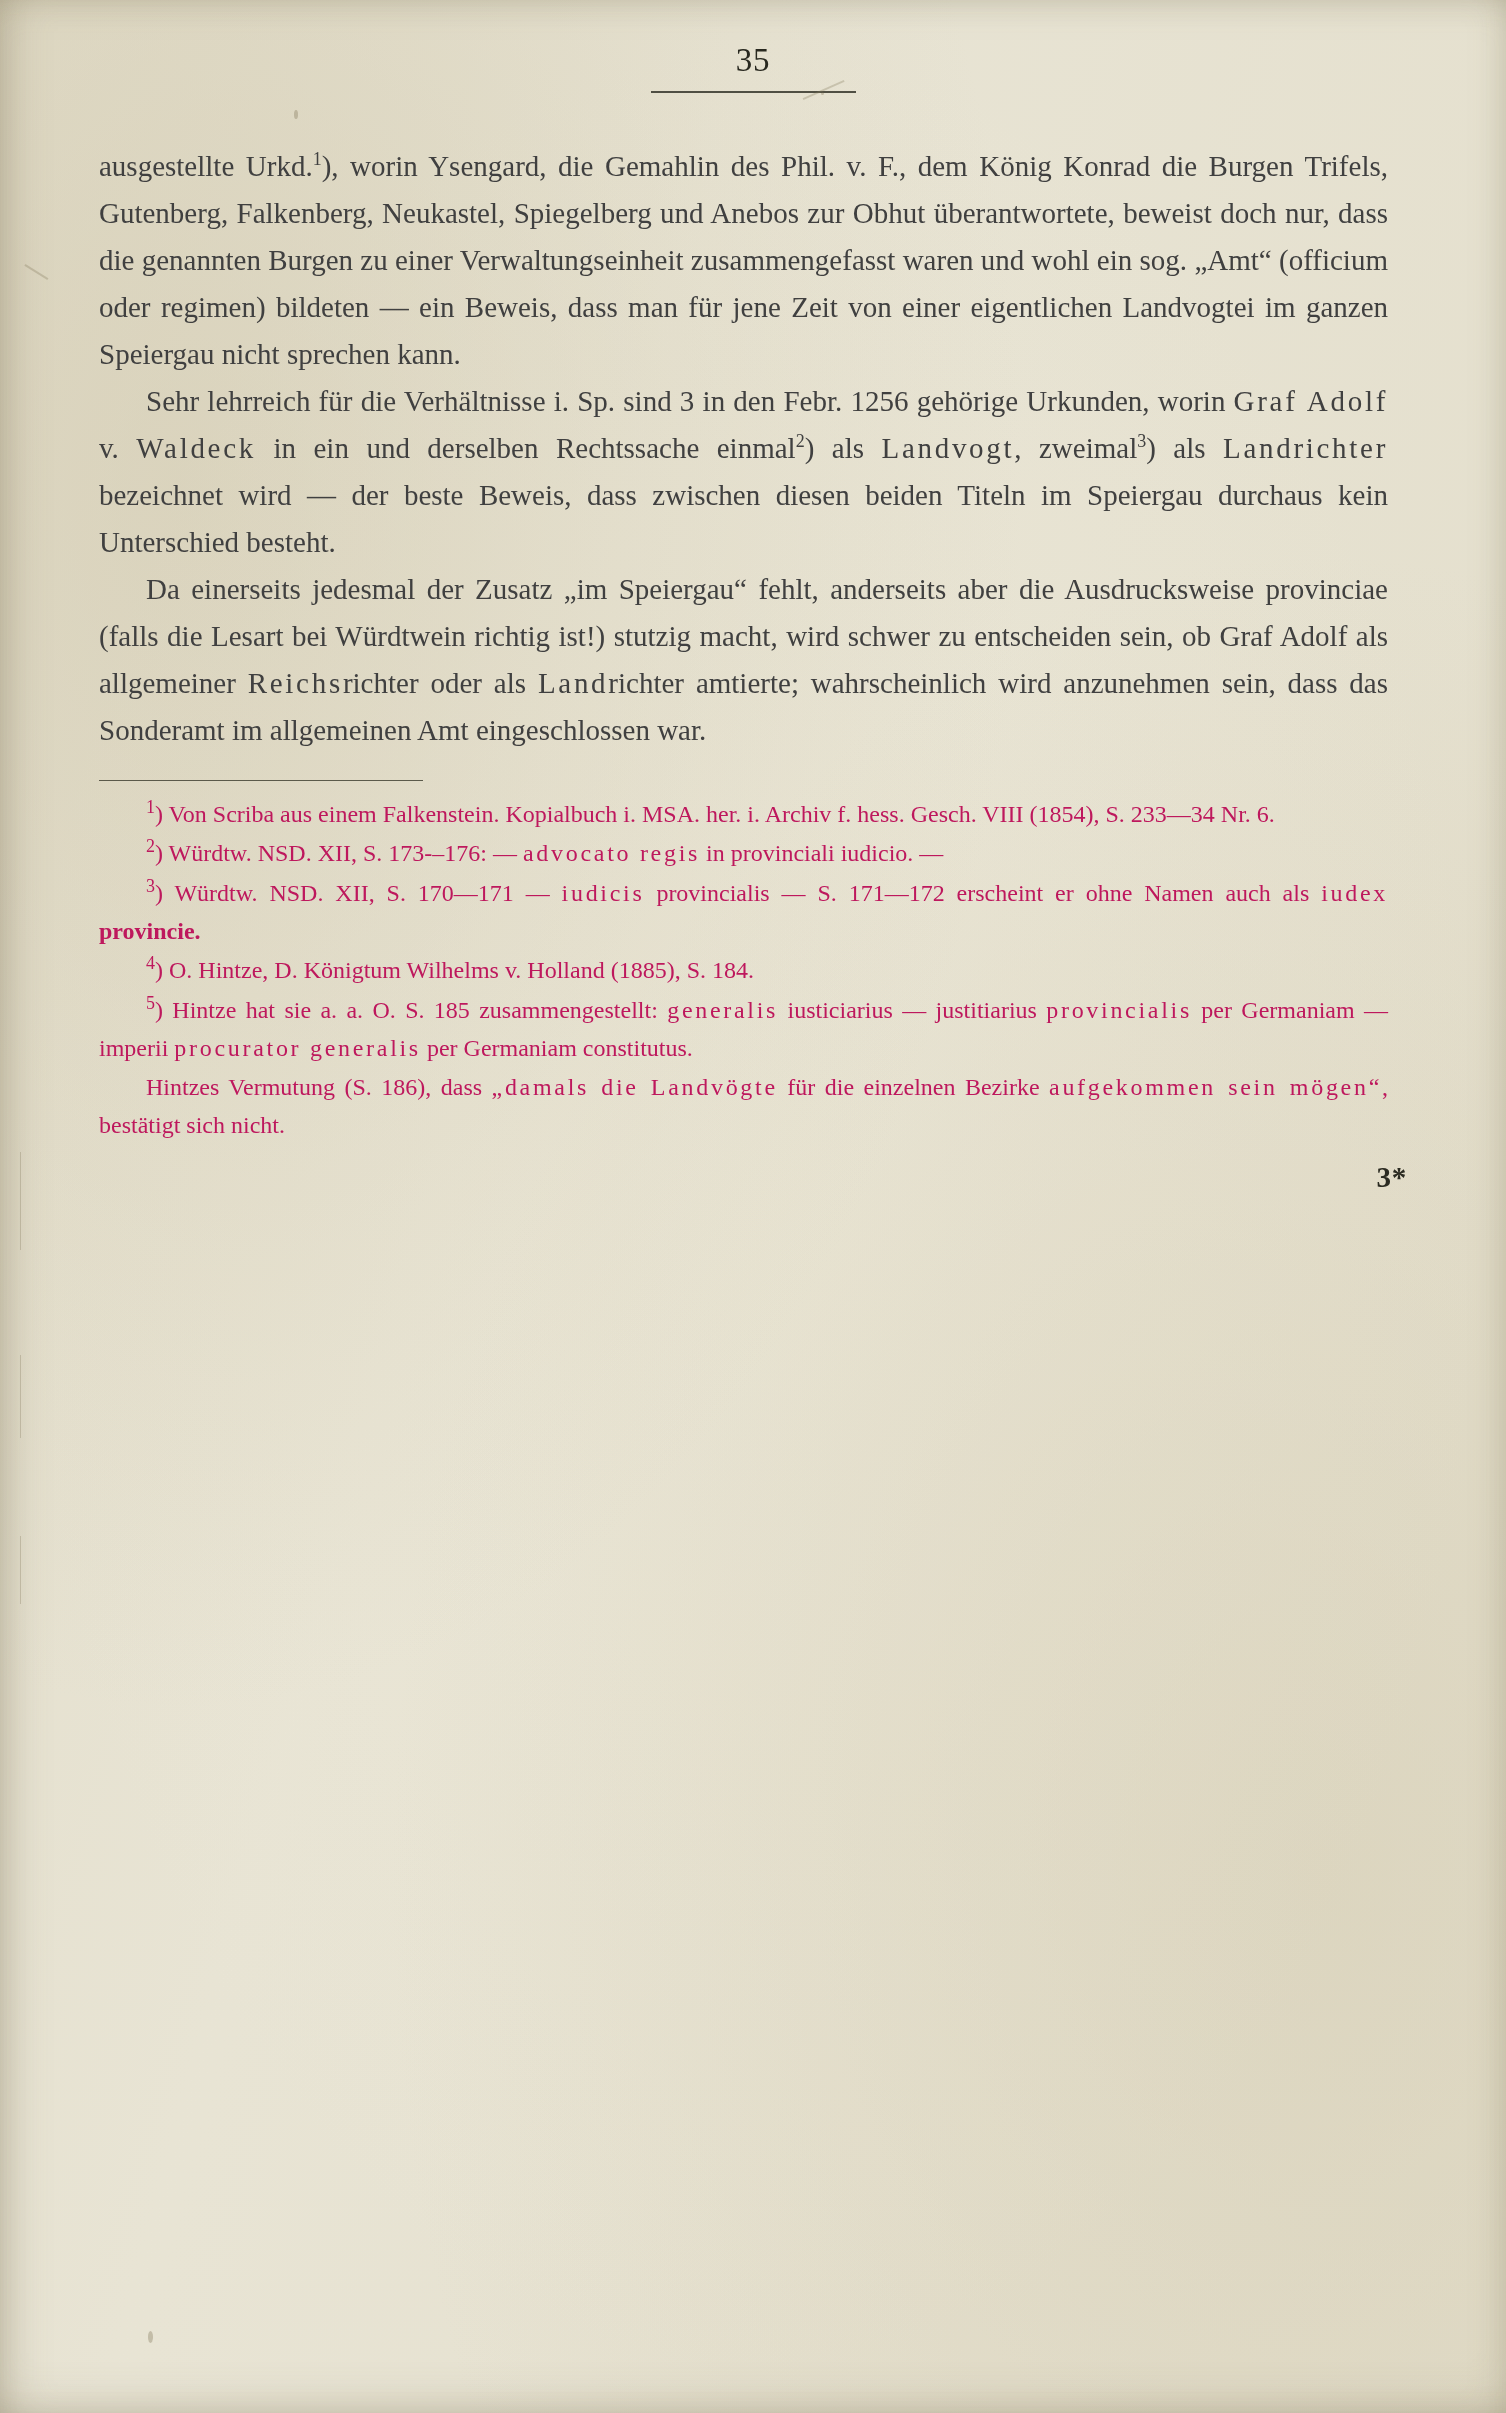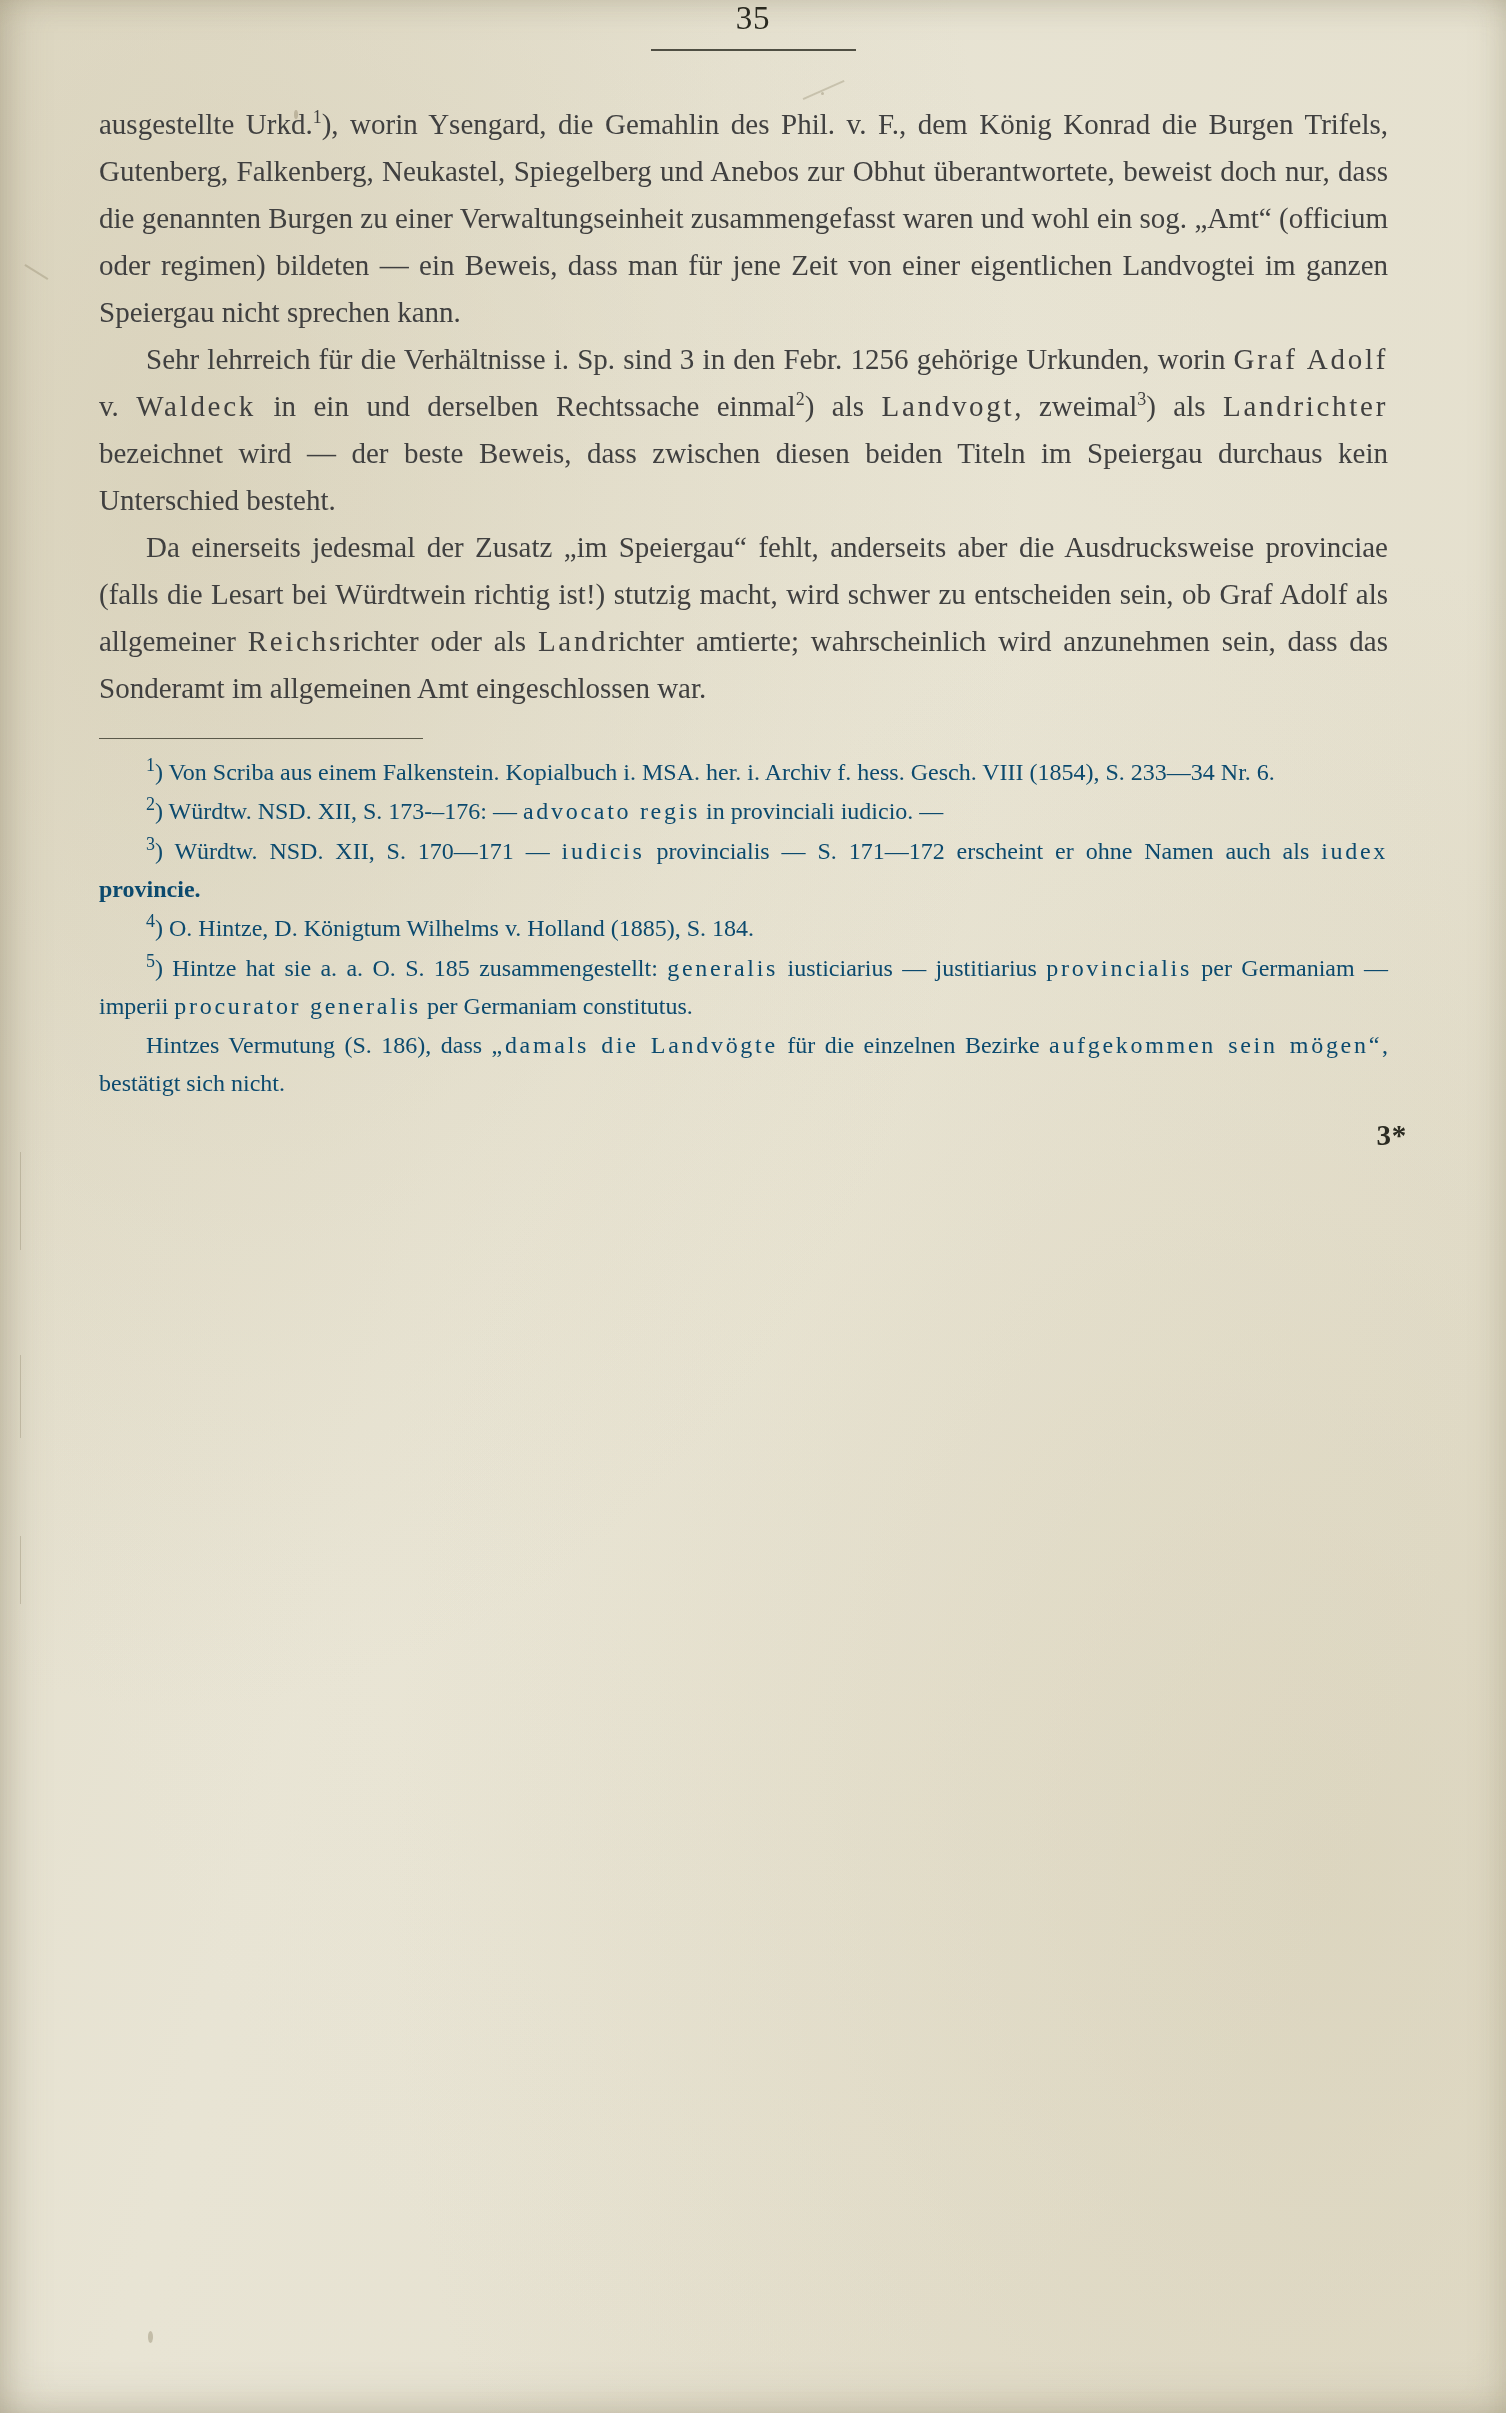--- a/index.html
+++ b/index.html
@@ -40,20 +40,21 @@
   .page {
     position: relative;
     z-index: 2;
     width: 1506px;
     height: 2413px;
     box-sizing: border-box;
     padding: 0;
   }
   .page-number-wrap {
     text-align: center;
+    padding-top: 42px;
   }
   .page-number {
     font-size: 33px;
     letter-spacing: 0.8px;
     display: inline-block;
     color: #28281f;
   }
   .header-rule {
     width: 205px;
     height: 2.3px;
@@ -95,21 +96,21 @@
   .notes {
     margin: 0 99px 0 99px;
     width: 1289px;
   }
   p.note {
     margin: 0 0 1.5px 0;
     font-size: 24px;
     line-height: 38px;
     text-align: justify;
     text-indent: 47px;
-    color: #0c4a6e;
+    color: #be185d;
   }
   .bold {
     font-weight: bold;
   }
   .signature {
     margin: 16.6px 99px 0 0;
     text-align: right;
     font-size: 29px;
     font-weight: bold;
     letter-spacing: 0.8px;

